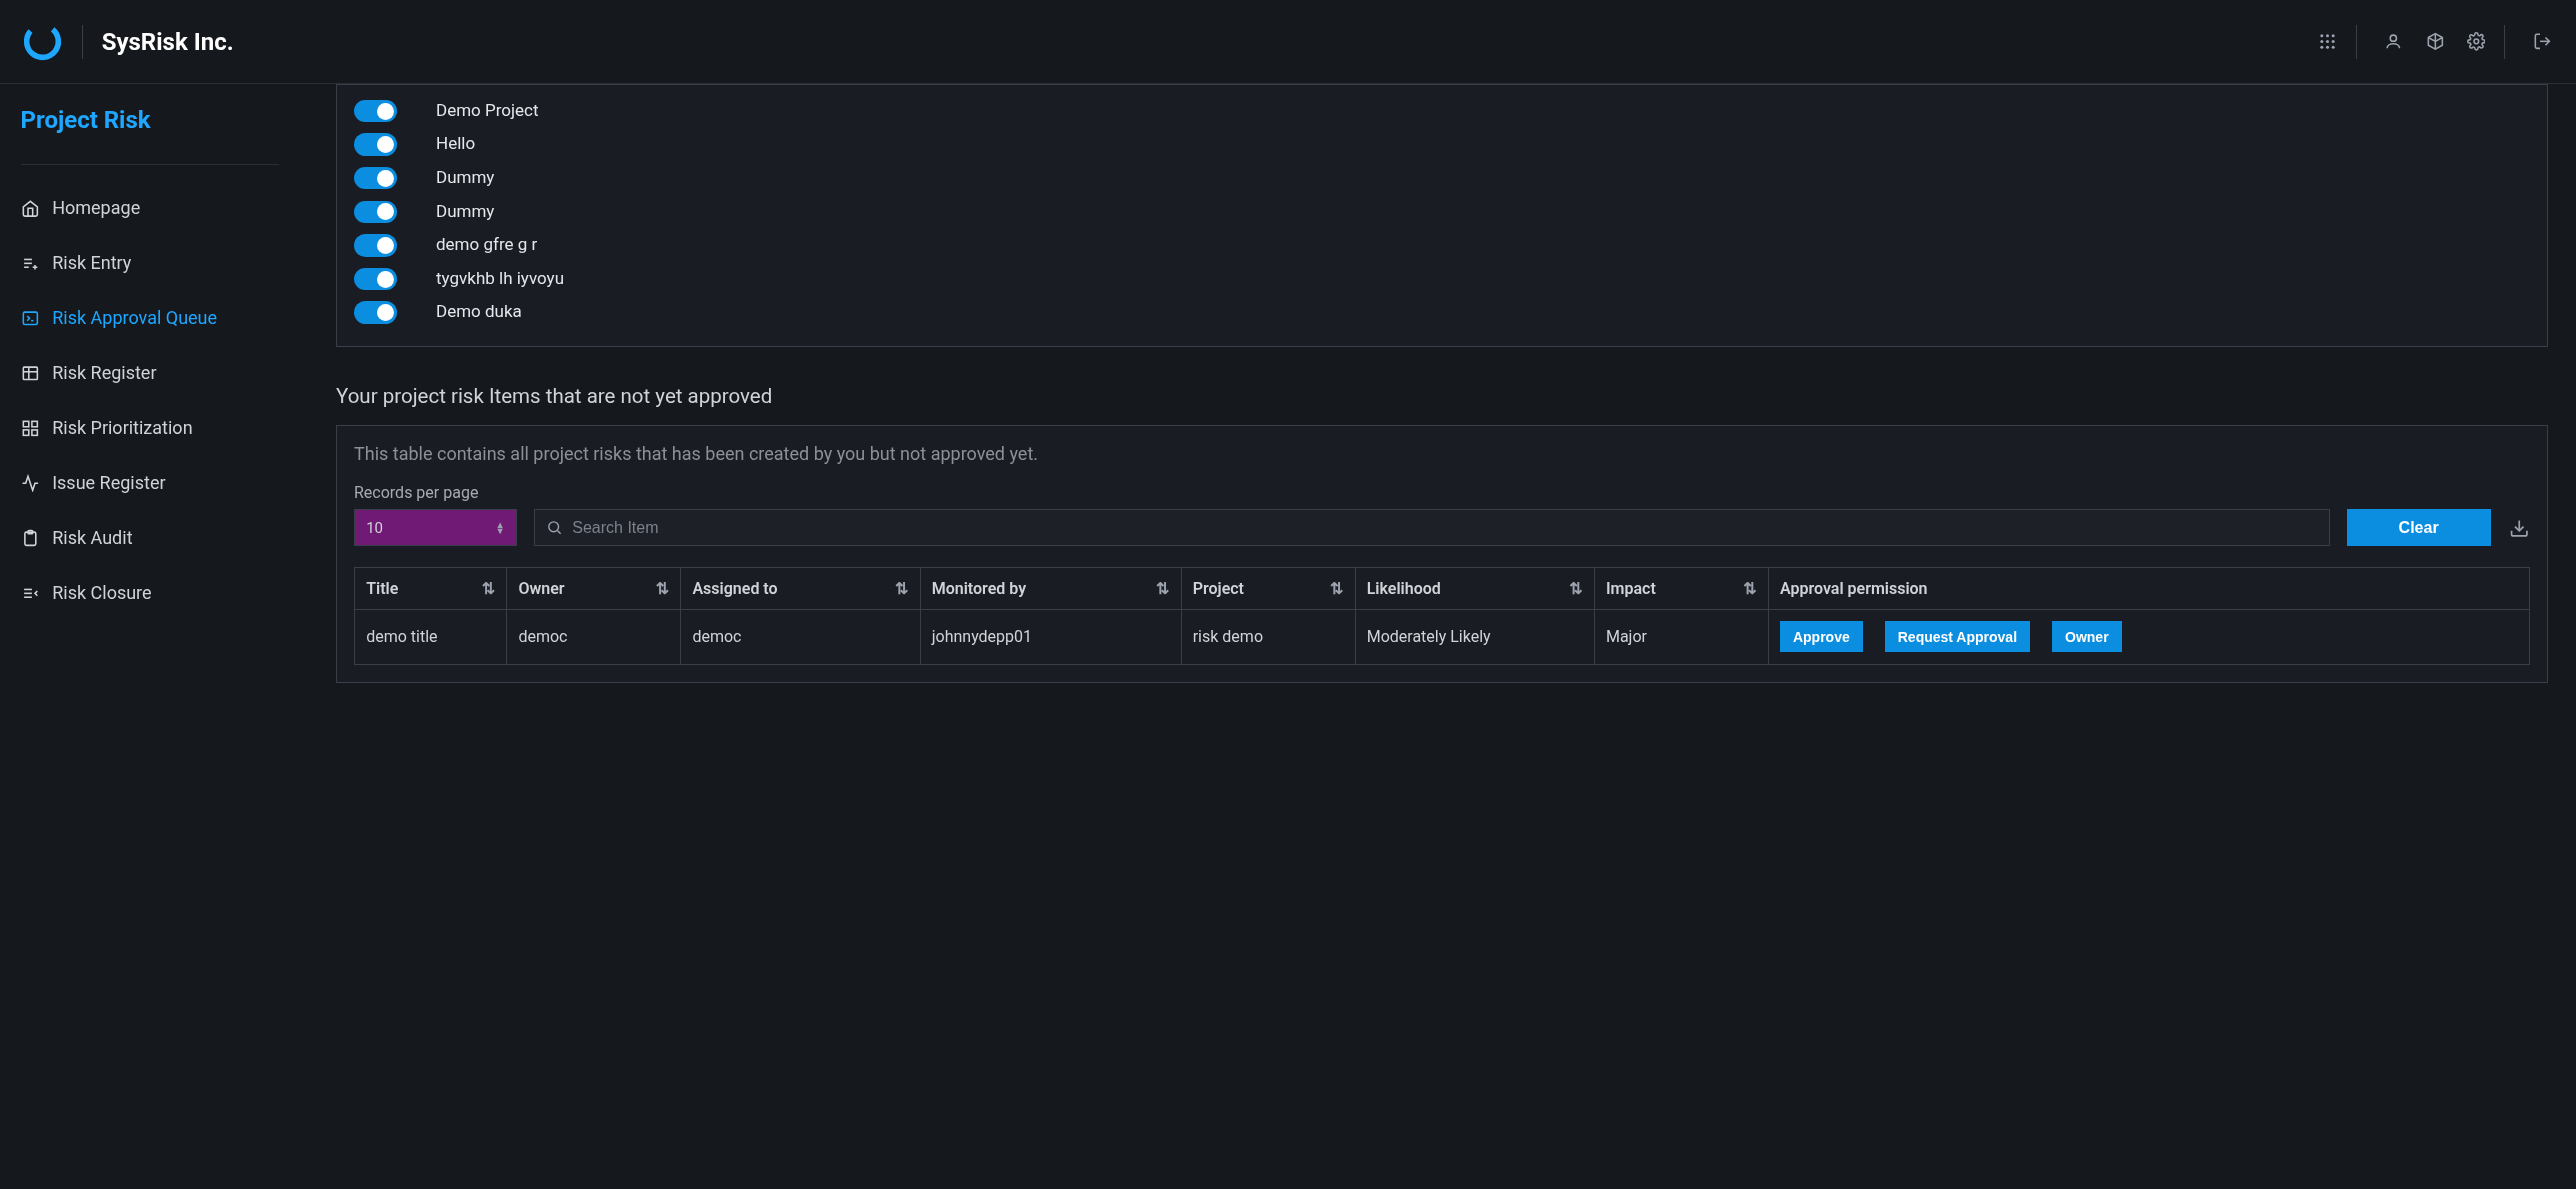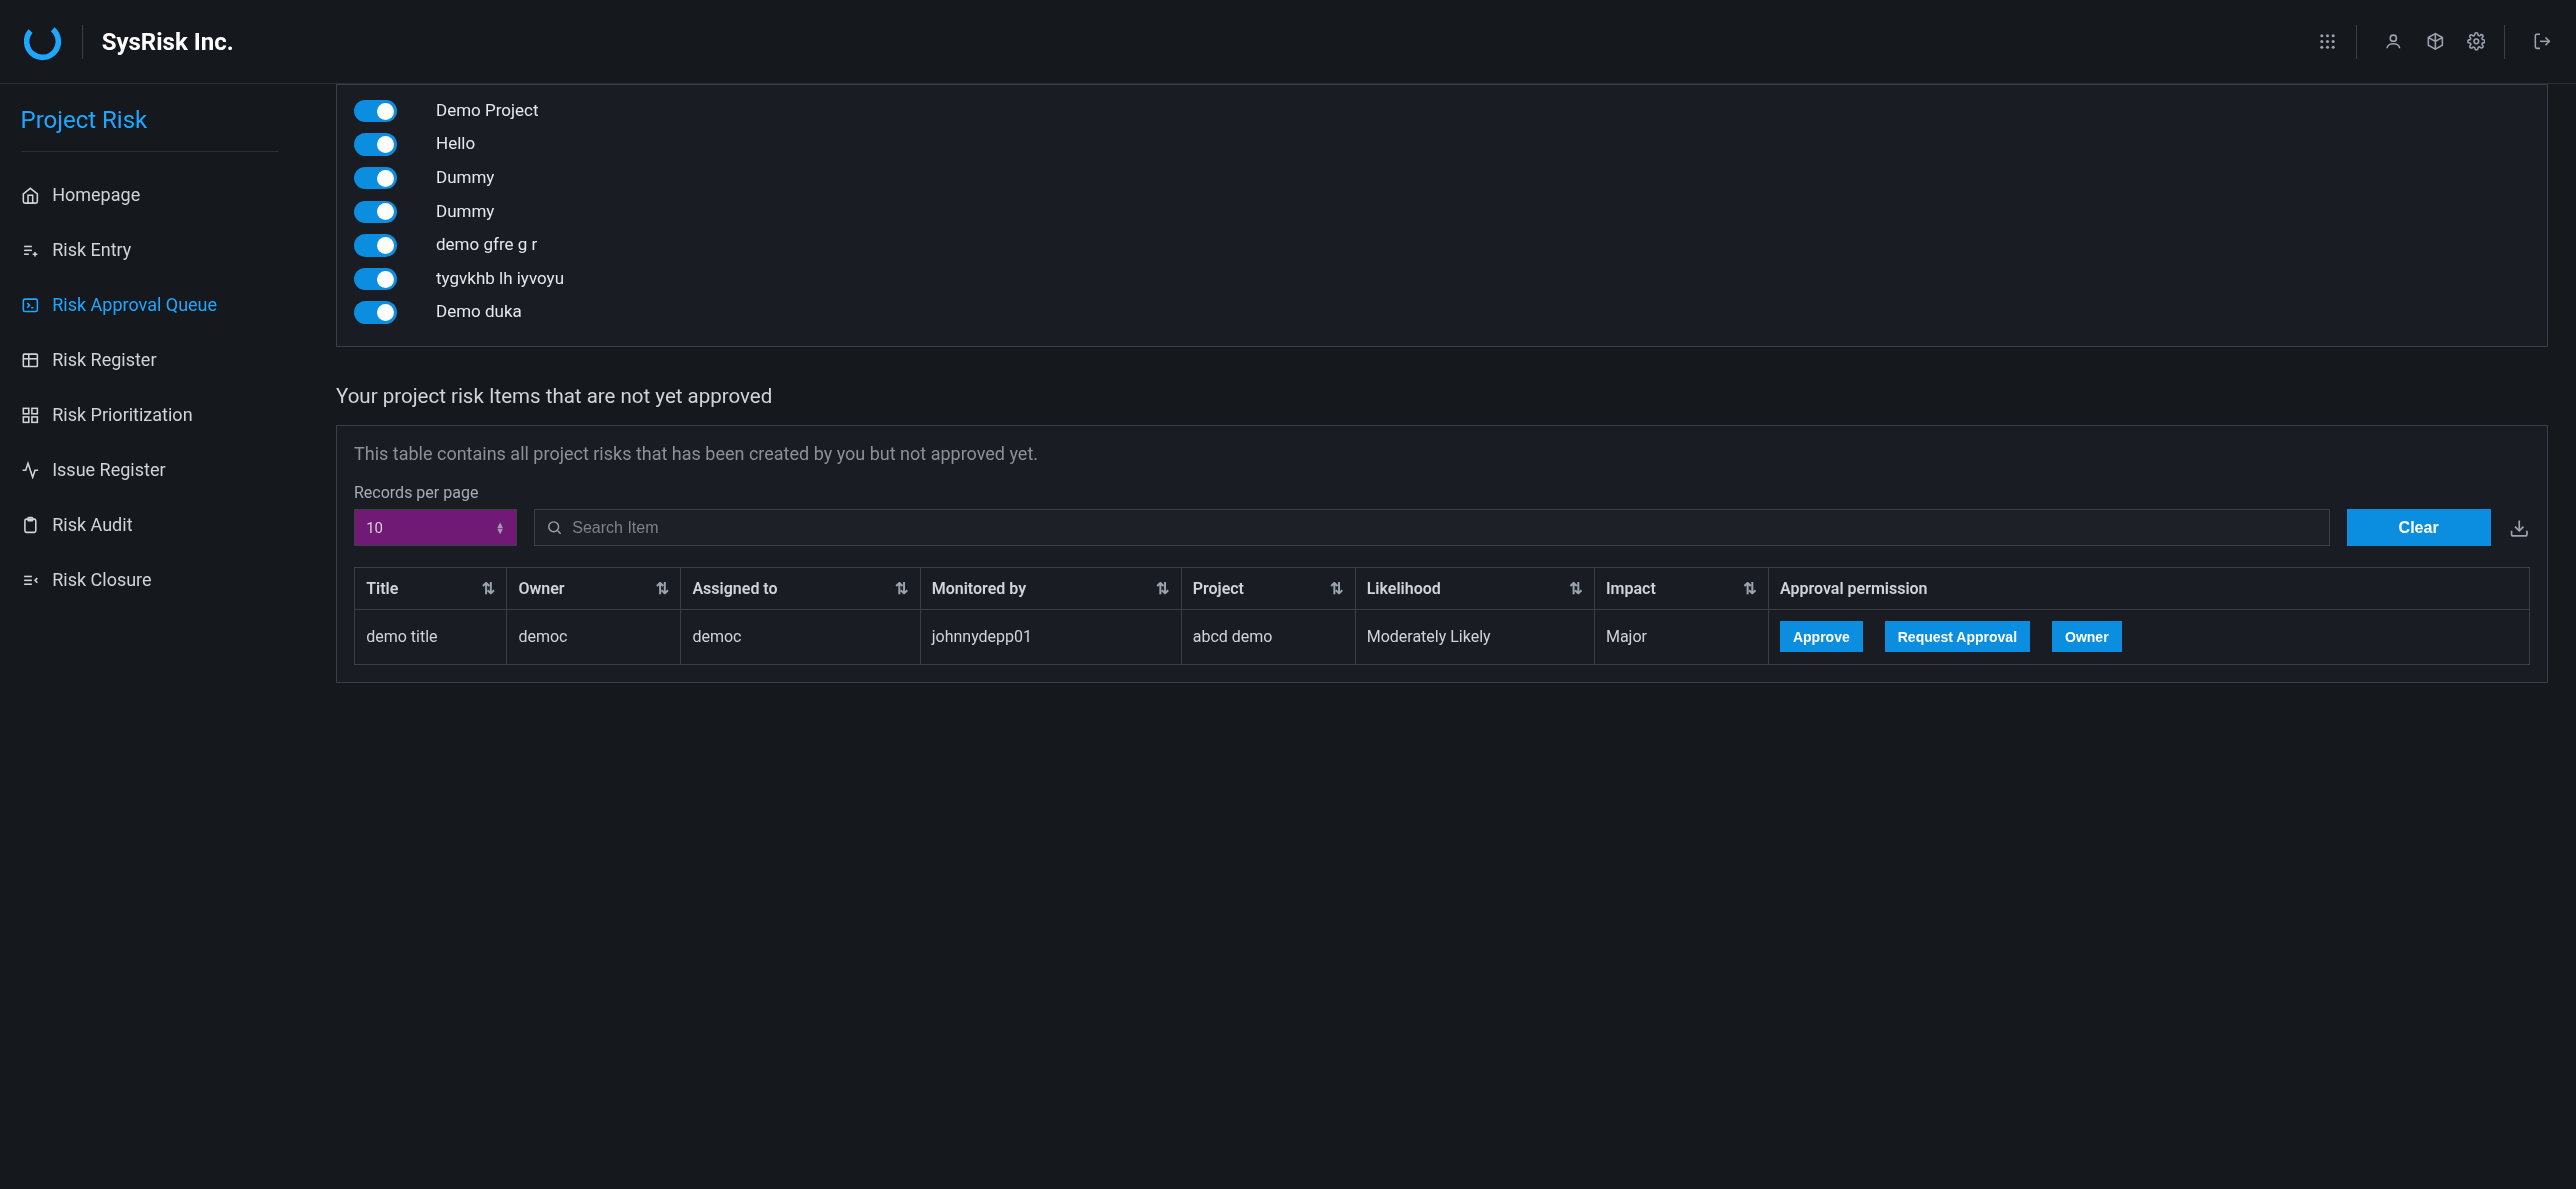--- a/index.html
+++ b/index.html
@@ -60,22 +60,22 @@
   height: calc(100vh - 84px);
 }
 .sidebar {
   width: 299px;
   padding: 22.4px 20.5px;
   overflow-y: auto;
 }
 .sidebar-title {
   color: #1ea7ff;
   font-size: 24px;
-  font-weight: 400;
-  margin-bottom: 17px;
+  font-weight: 700;
+  margin-bottom: 30px;
 }
 .sidebar-hr {
   border: none;
   border-top: 0.9px solid #2a2e35;
   margin-bottom: 15px;
 }
 .nav-item {
   display: flex;
   align-items: center;
   padding: 17px 0;
@@ -533,21 +533,21 @@
               </th>
             <th><span>Approval permission</span></th>
           </tr>
         </thead>
         <tbody>
           <tr>
             <td>demo title</td>
             <td>democ</td>
             <td>democ</td>
             <td>johnnydepp01</td>
-            <td>abcd demo</td>
+            <td>risk demo</td>
             <td>Moderately Likely</td>
             <td>Major</td>
             <td>
               <div class="actions-cell">
                 <button class="btn btn-approve">Approve</button>
                 <button class="btn btn-request">Request Approval</button>
                 <button class="btn btn-reject">Owner</button>
               </div>
             </td>
           </tr>

